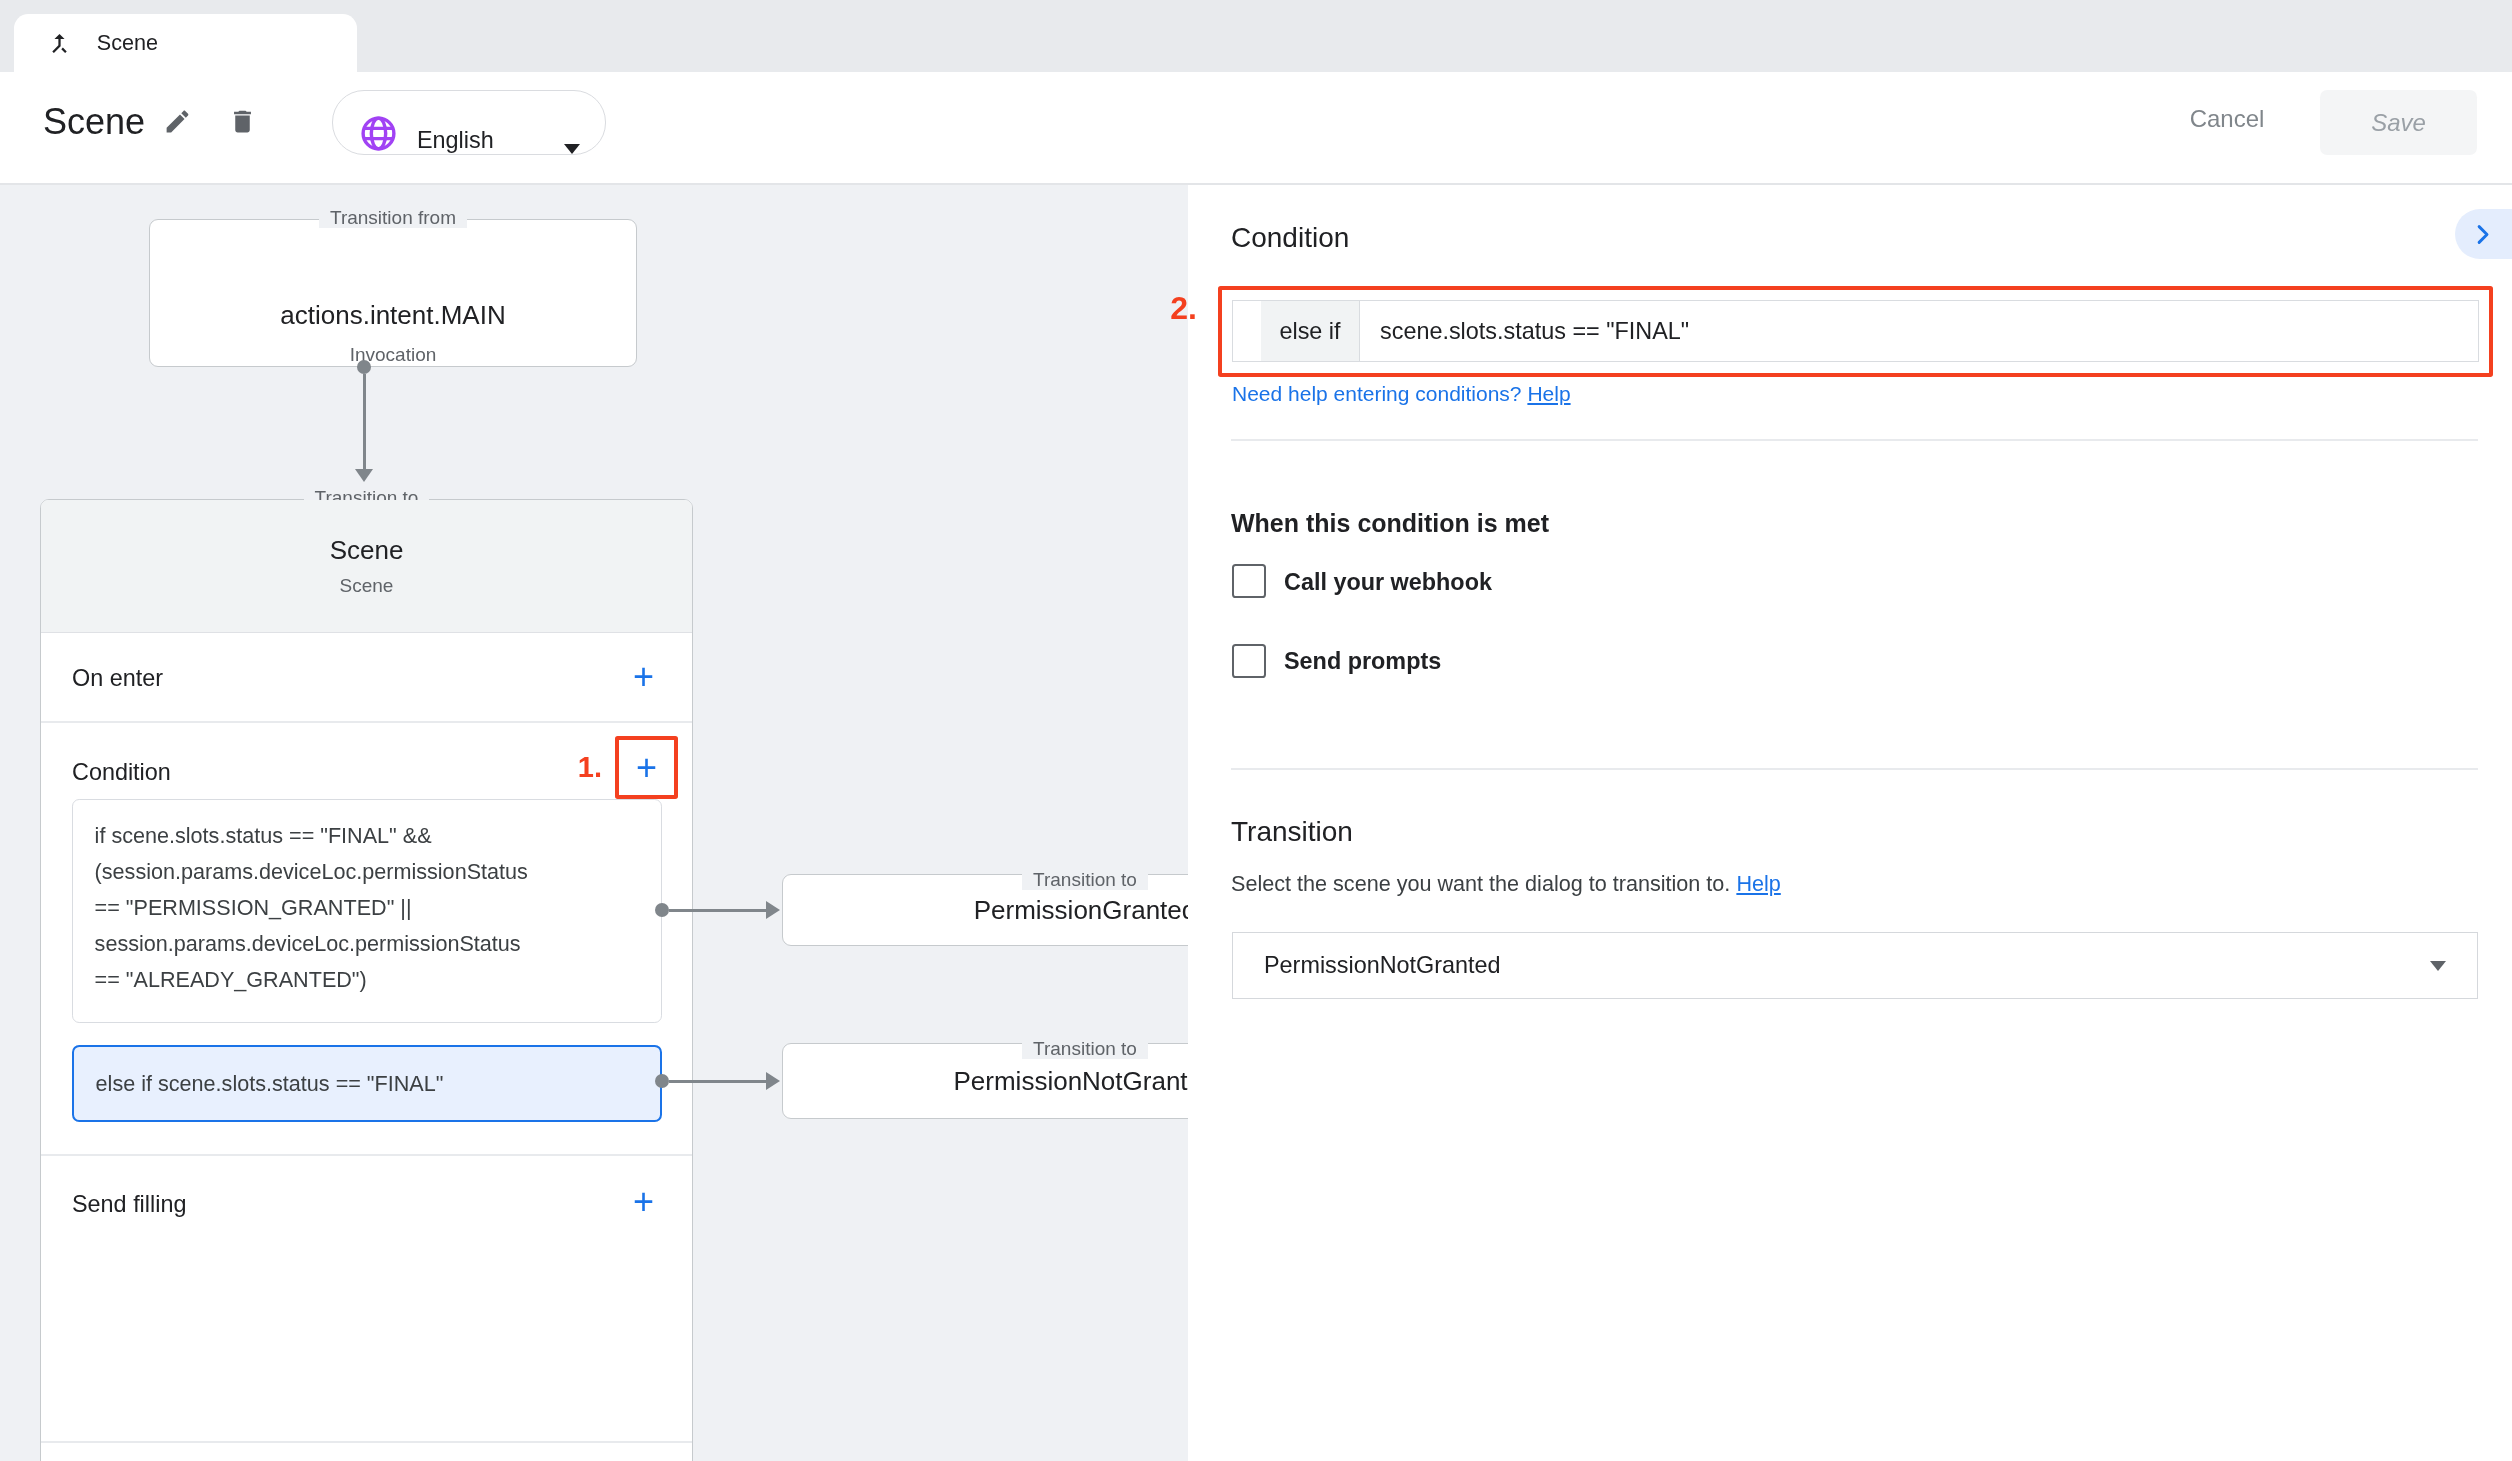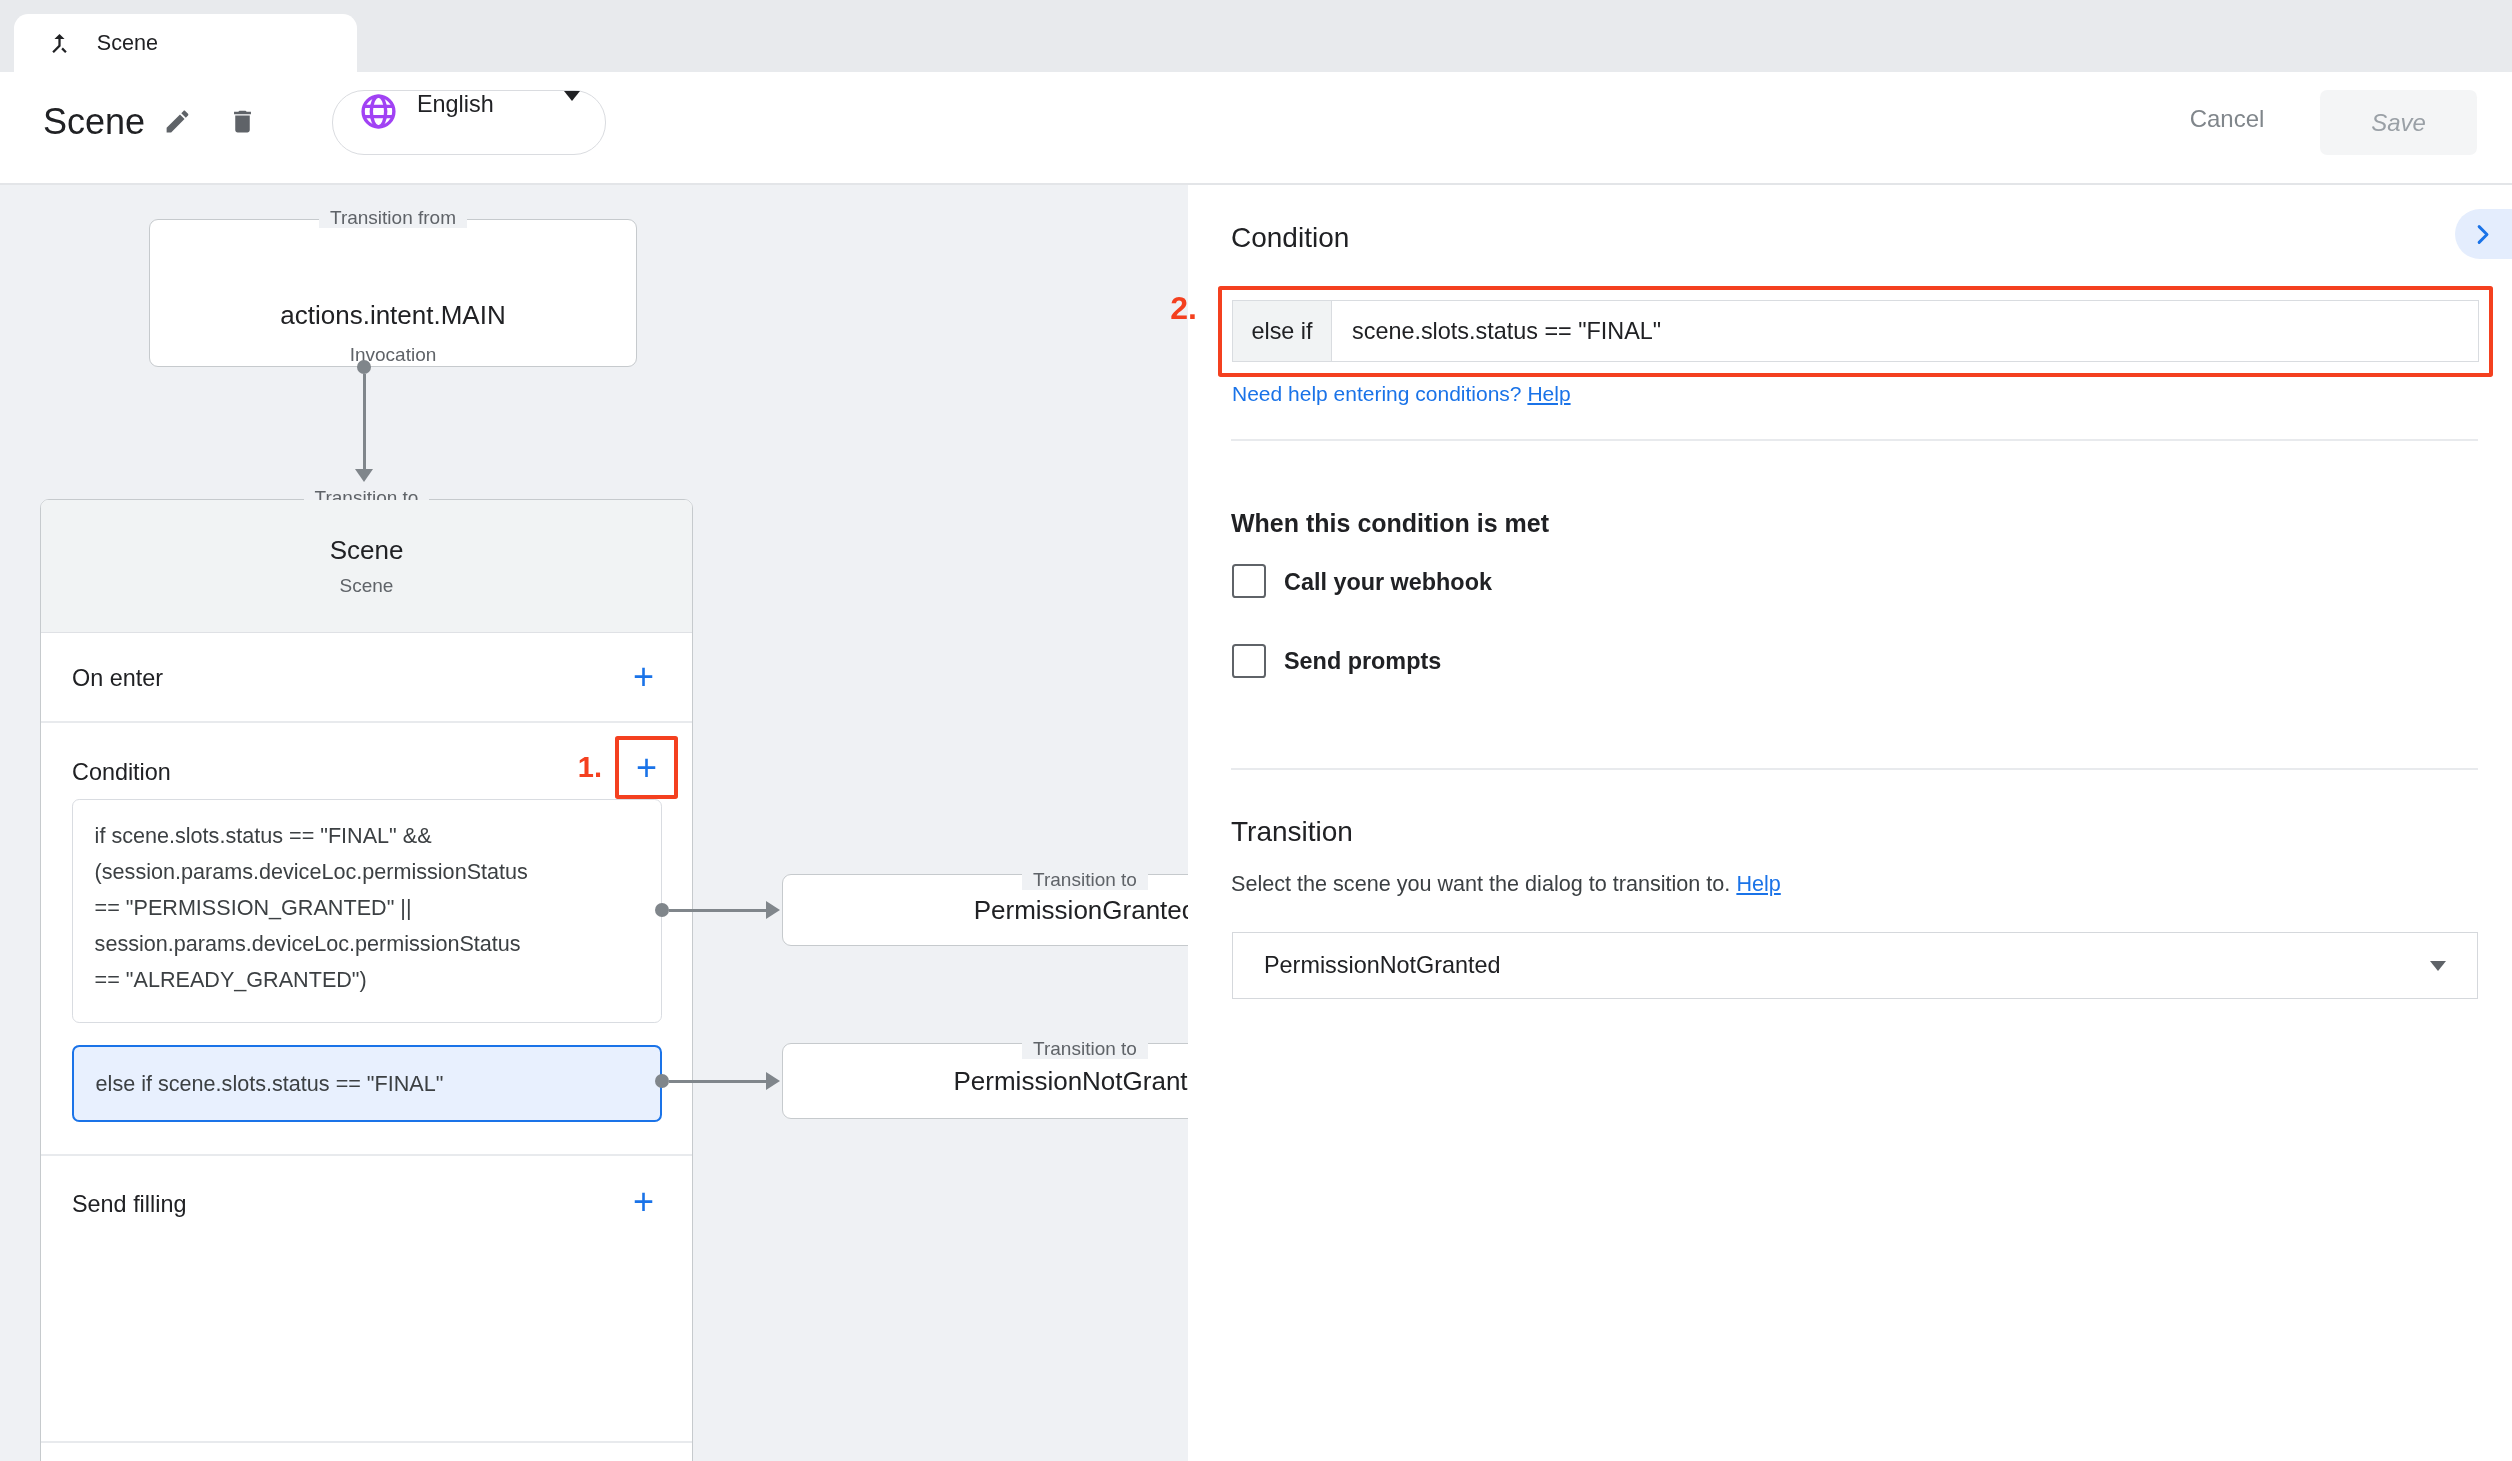--- a/index.html
+++ b/index.html
@@ -11,21 +11,21 @@
   .tabstrip { left:0; top:0; width:2512px; height:72px; background:#e8eaed; }
   .tab { left:14.4px; top:14.4px; width:343px; height:58px; background:#fff;
     border-radius:14.4px 14.4px 0 0; display:flex; align-items:center; padding-left:32px; gap:23.4px; }
   .tab-label { font-size:21.6px; color:#202124; }
 
   
   .header { left:0; top:72px; width:2512px; height:111px; background:#fff; }
   .page-title { left:43px; top:101px; font-size:36px; color:#202124; }
   .icon-btn { width:40px; height:40px; display:flex; align-items:center; justify-content:center; cursor:pointer; }
   .lang-pill { left:332px; top:90px; width:274px; height:65px; border:1.8px solid #dadce0;
-    border-radius:32px; display:flex; align-items:flex-start; padding:0 25px; gap:18px; background:#fff; }
+    border-radius:32px; display:flex; align-items:flex-end; padding:0 25px; gap:18px; background:#fff; }
   .lang-label { font-size:23.4px; color:#202124; flex:1; }
   .caret-down { width:0; height:0; border-left:8px solid transparent; border-right:8px solid transparent;
     border-top:10px solid #202124; }
   .cancel-btn { left:2173px; top:105px; width:108px; font-size:24px; color:#80868b; text-align:center; cursor:pointer; }
   .save-btn { left:2320px; top:90px; width:157px; height:65px; background:#f4f5f6; border-radius:7.2px;
     font-size:24px; color:#9aa0a6; display:flex; align-items:center; justify-content:center; cursor:pointer;font-style:italic; }
   .header-divider { left:0; top:183px; width:2512px; height:1.8px; background:#e3e5e8; }
 
   
   .canvas { left:0; top:185px; width:1188px; height:1277px; background:#eff1f4; overflow:hidden; }
@@ -74,21 +74,21 @@
     border-radius:9px; display:flex; align-items:center; justify-content:center; font-size:26px; color:#202124; }
 
   
   .panel { left:1188px; top:185px; width:1325px; height:1277px; background:#fff; }
   .panel-h { font-size:28px; color:#202124; }
   .chevron-pill { left:2455px; top:209px; width:58px; height:50px; background:#e4edfd;
     border-radius:25px 0 0 25px; display:flex; align-items:center; padding-left:14.4px; cursor:pointer; }
   .elseif-group { left:1232px; top:300px; width:1247px; height:62px; border:1.8px solid #d9dce0;
     display:flex; background:#fff; }
   .elseif-label { width:99px; background:#f1f3f4; border-right:1.8px solid #d9dce0; display:flex;
-    align-items:center; justify-content:center; font-size:23.4px; color:#202124; }
+    align-items:center; justify-content:center; font-size:23.4px; color:#202124;margin-left:28px; }
   .elseif-input { flex:1; border:none; outline:none; font-family:"Liberation Sans",sans-serif;
     font-size:23.4px; color:#202124; padding:0 20px; }
   .help-blue { font-size:21px; color:#1a73e8; }
   .link { text-decoration:underline; cursor:pointer; color:#1a73e8; }
   .panel-divider { background:#e8eaed; height:1.8px; }
   .sub-h { font-size:25px; font-weight:600; color:#202124; }
   .checkbox { width:34px; height:34px; border:2.7px solid #5f6368; border-radius:3.6px; background:#fff; cursor:pointer; }
   .cb-label { font-size:23.4px; font-weight:600; color:#202124; }
   .desc { font-size:21.6px; color:#3c4043; }
   .select-box { left:1232px; top:932px; width:1246px; height:67px; border:1.8px solid #d5d8dc;

